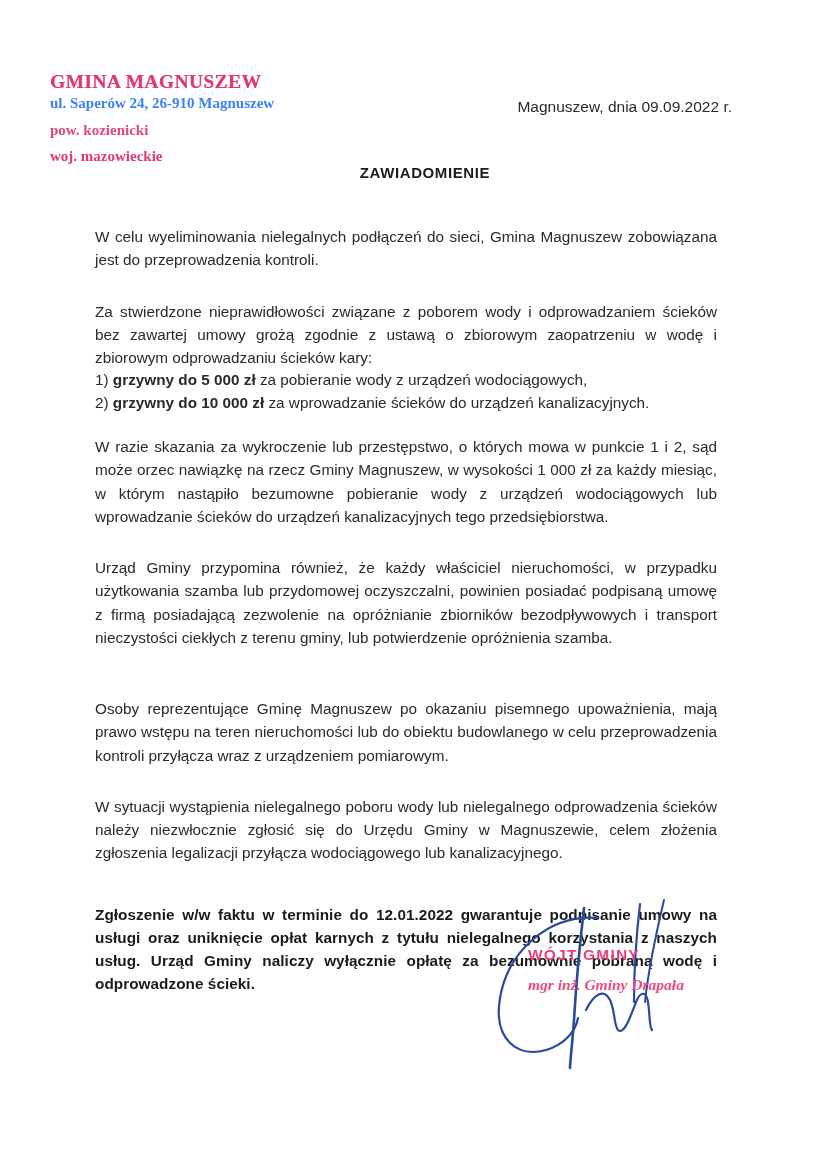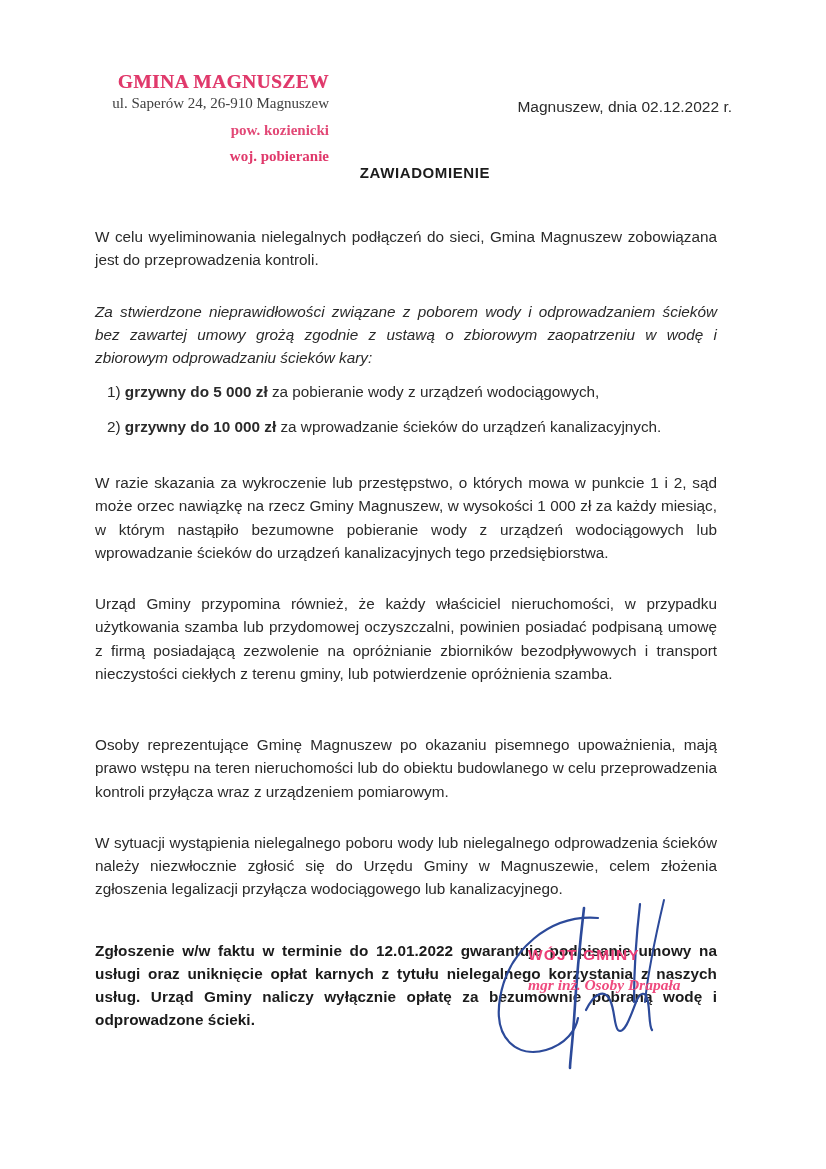--- a/index.html
+++ b/index.html
@@ -17,44 +17,44 @@
     width: 826px;
     height: 1169px;
     margin: 0 auto;
     background: #ffffff;
     overflow: hidden;
   }
 
   
   .header-stamp {
     position: absolute;
-    left: 64px;
+    left: 50px;
     top: 70px;
     width: 265px;
-    text-align: right;
+    text-align: left;
     color: #e23b6d;
     line-height: 1.18;
     user-select: none;
   }
   .header-stamp .org {
     font-family: "Liberation Serif", serif;
     font-weight: bold;
     font-size: 19.5px;
     letter-spacing: 0.4px;
     white-space: nowrap;
     color: #e0396b;
     text-shadow: 0.4px 0 0 rgba(224,57,107,0.55);
   }
   .header-stamp .addr {
     font-family: "Liberation Serif", serif;
-    font-weight: normal;
+    font-weight: bold;
     font-size: 15px;
     white-space: nowrap;
     margin-top: 2px;
-    color: #404040;
+    color: #3b82f6;
   }
   .header-stamp .line3,
   .header-stamp .line4 {
     font-family: "Liberation Serif", serif;
     font-weight: bold;
     font-size: 15px;
     color: #e0396b;
     margin-top: 9px;
   }
   .header-stamp .line3 { opacity: 0.92; }
@@ -90,26 +90,26 @@
     width: 637px;
   }
   .para {
     font-size: 15.3px;
     line-height: 1.52;
     color: #2a2a2a;
     margin: 0 15px 18px 0;
     text-align: justify;
     text-justify: inter-word;
   }
-  .para.tight { margin-bottom: 0; font-style: italic; }
+  .para.tight { margin-bottom: 0; }
   .list-line {
     font-size: 15.3px;
     line-height: 1.5;
     color: #2a2a2a;
-    margin: 12px;
+    margin: 0;
     text-align: left;
   }
   .spacer-sm { height: 10px; }
   .spacer-md { height: 20px; }
   .spacer-lg { height: 30px; }
   .para.bold-block {
     font-weight: bold;
     color: #1b1b1b;
     letter-spacing: 0.05px;
   }
@@ -159,24 +159,24 @@
 </style>
 </head>
 <body>
 
 <div class="page">
 
   <div class="header-stamp">
     <div class="org">GMINA MAGNUSZEW</div>
     <div class="addr">ul. Saperów 24, 26-910 Magnuszew</div>
     <div class="line3">pow. kozienicki</div>
-    <div class="line4">woj. pobieranie</div>
+    <div class="line4">woj. mazowieckie</div>
   </div>
 
-  <div class="doc-date">Magnuszew, dnia 02.12.2022 r.</div>
+  <div class="doc-date">Magnuszew, dnia 09.09.2022 r.</div>
 
   <div class="doc-title">ZAWIADOMIENIE</div>
 
   <div class="body">
 
     <p class="para">W celu wyeliminowania nielegalnych podłączeń do sieci, Gmina Magnuszew zobowiązana jest do przeprowadzenia kontroli.</p>
 
     <div class="spacer-sm"></div>
 
     <p class="para tight">Za stwierdzone nieprawidłowości związane z poborem wody i odprowadzaniem ścieków bez zawartej umowy grożą zgodnie z ustawą o zbiorowym zaopatrzeniu w wodę i zbiorowym odprowadzaniu ścieków kary:</p>
@@ -218,18 +218,18 @@
         <path d="M110 28 C 62 24, 20 60, 12 108 C 5 150, 30 168, 58 160 C 78 154, 88 140, 90 128" stroke-width="2.2"></path>
         <path d="M96 18 C 92 52, 88 96, 86 130 C 84 158, 82 172, 82 178" stroke-width="2.6"></path>
         <path d="M98 120 C 106 104, 116 98, 122 110 C 127 120, 126 136, 130 140 C 136 145, 142 128, 148 112 C 152 102, 158 100, 160 112 C 162 124, 161 136, 164 140" stroke-width="2.2"></path>
         <path d="M152 14 C 148 48, 146 84, 146 112" stroke-width="2.2"></path>
         <path d="M176 10 C 168 44, 160 82, 157 112" stroke-width="2.0"></path>
       </g>
     </svg>
 
     <div class="stamp-text">
       <div class="role">WÓJT GMINY</div>
-      <div class="name">mgr inż. Osoby Drapała</div>
+      <div class="name">mgr inż. Gminy Drapała</div>
     </div>
 
   </div>
 
 </div>
 
 </body></html>

